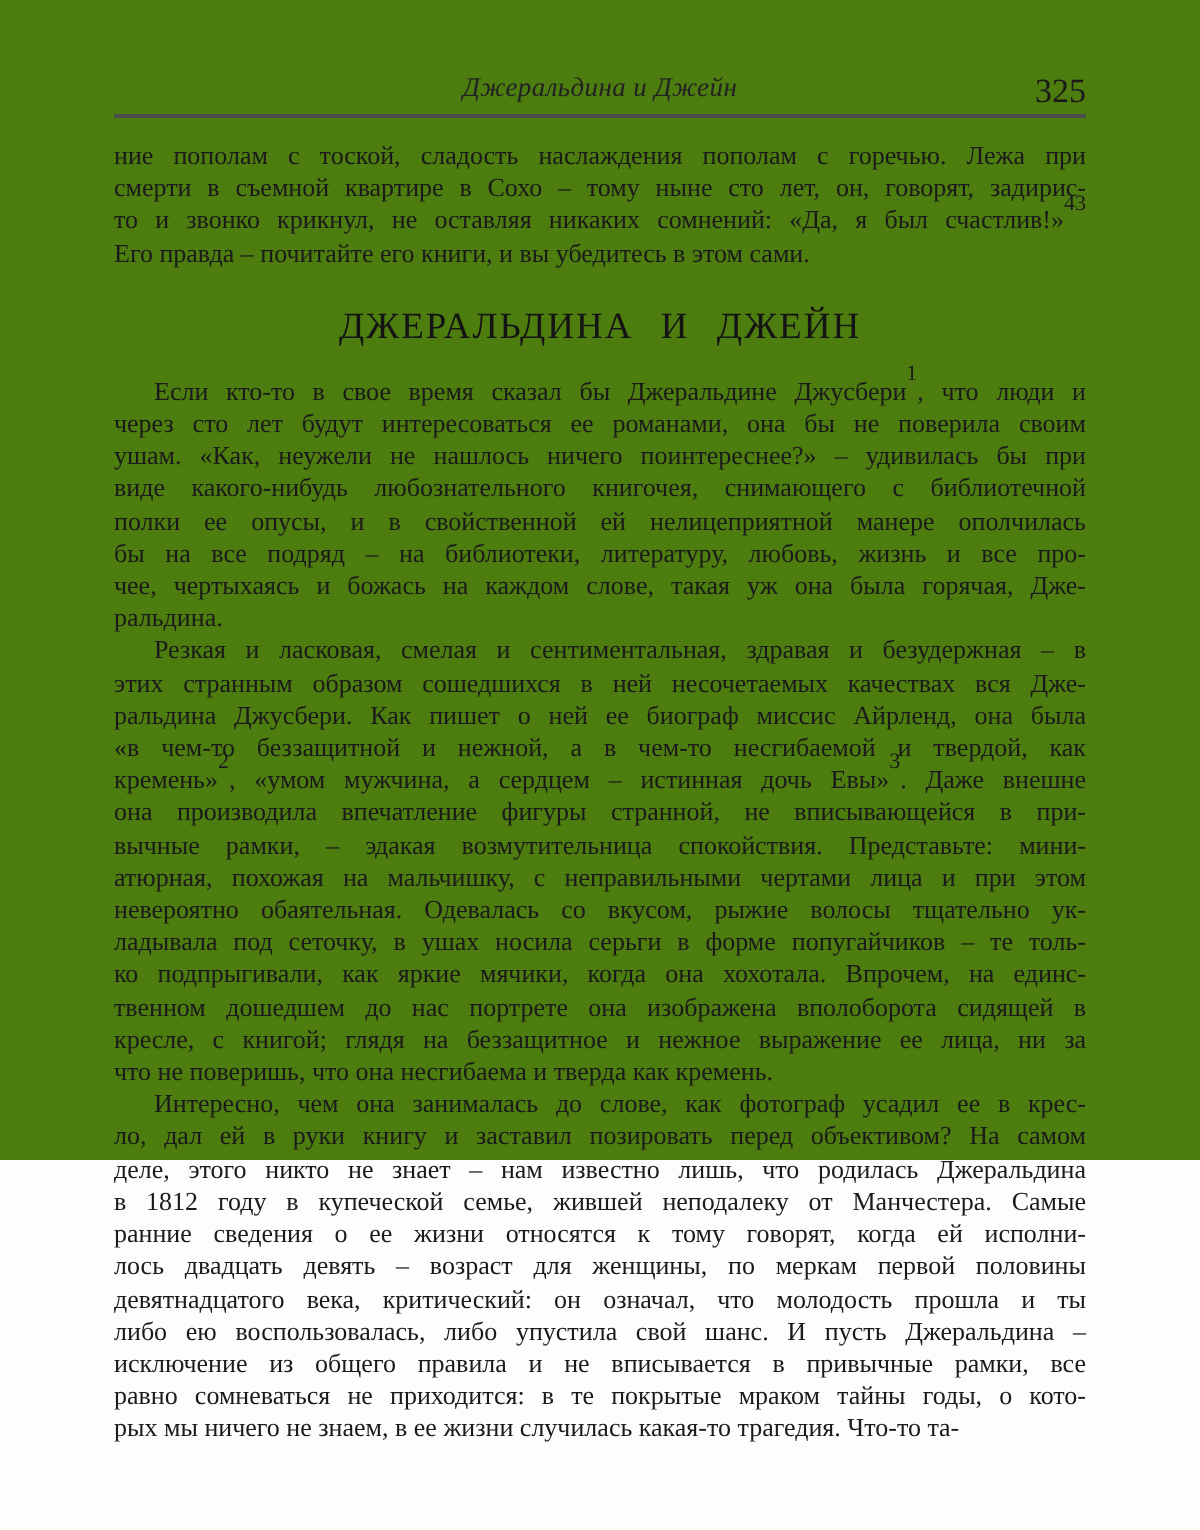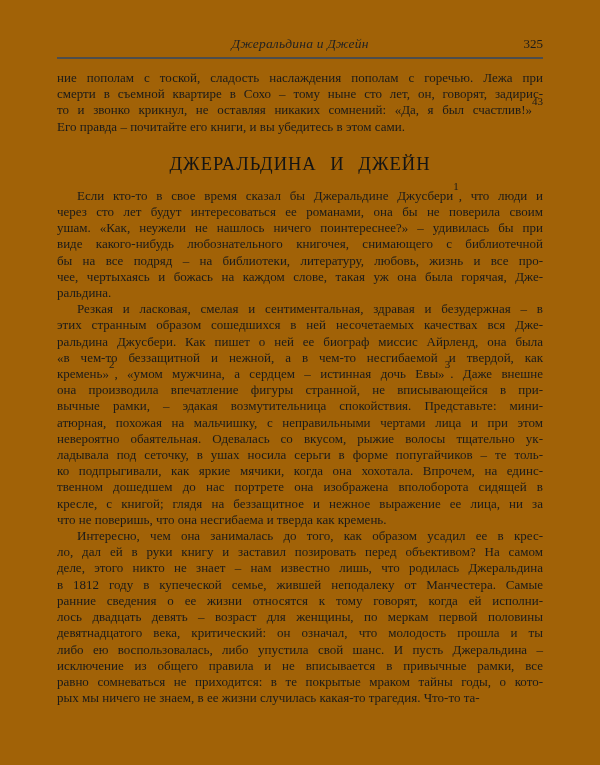--- a/index.html
+++ b/index.html
@@ -5,40 +5,40 @@
   html, body { margin: 0; padding: 0; }
   body {
     width: 600px; height: 765px;
     background: #fdfdfb;
     font-family: "Liberation Serif", "DejaVu Serif", serif;
     color: #1a1a1a;
     overflow: hidden;
   }
   .page {
     position: relative;
-    width: 600px; height: 765px;
-    background: #a16207;
+    width: 600px; height: 580px;
+    background: #4d7c0f;
   }
   .page-header {
     position: absolute;
     top: 36px; left: 57px; right: 57px;
     height: 18px;
   }
   .running-title {
     display: block;
     text-align: center;
     font-style: italic;
     font-size: 13.5px;
     color: #222;
     letter-spacing: 0.2px;
   }
   .page-number {
     position: absolute;
     right: 0; top: 0;
-    font-size: 13px;
+    font-size: 17px;
     font-style: normal;
     color: #1a1a1a;
   }
   .header-rule {
     position: absolute;
     top: 57px; left: 57px; right: 57px;
     height: 0;
     border-top: 2px solid #4d4d4d;
   }
   .page-body {
@@ -93,20 +93,21 @@
         <div class="text-line">смерти в съемной квартире в Сохо – тому ныне сто лет, он, говорят, задирис-</div>
         <div class="text-line">то и звонко крикнул, не оставляя никаких сомнений: «Да, я был счастлив!»<sup class="footnote-ref">43</sup></div>
         <div class="text-line para-last">Его правда – почитайте его книги, и вы убедитесь в этом сами.</div>
       </div>
       <h1 class="chapter-heading">ДЖЕРАЛЬДИНА И ДЖЕЙН</h1>
       <div class="paragraph">
         <div class="text-line indent">Если кто-то в свое время сказал бы Джеральдине Джусбери<sup class="footnote-ref">1</sup>, что люди и</div>
         <div class="text-line">через сто лет будут интересоваться ее романами, она бы не поверила своим</div>
         <div class="text-line">ушам. «Как, неужели не нашлось ничего поинтереснее?» – удивилась бы при</div>
         <div class="text-line">виде какого-нибудь любознательного книгочея, снимающего с библиотечной</div>
+        <div class="text-line">полки ее опусы, и в свойственной ей нелицеприятной манере ополчилась</div>
         <div class="text-line">бы на все подряд – на библиотеки, литературу, любовь, жизнь и все про-</div>
         <div class="text-line">чее, чертыхаясь и божась на каждом слове, такая уж она была горячая, Дже-</div>
         <div class="text-line para-last">ральдина.</div>
       </div>
       <div class="paragraph">
         <div class="text-line indent">Резкая и ласковая, смелая и сентиментальная, здравая и безудержная – в</div>
         <div class="text-line">этих странным образом сошедшихся в ней несочетаемых качествах вся Дже-</div>
         <div class="text-line">ральдина Джусбери. Как пишет о ней ее биограф миссис Айрленд, она была</div>
         <div class="text-line">«в чем-то беззащитной и нежной, а в чем-то несгибаемой и твердой, как</div>
         <div class="text-line">кремень»<sup class="footnote-ref">2</sup>, «умом мужчина, а сердцем – истинная дочь Евы»<sup class="footnote-ref">3</sup>. Даже внешне</div>
@@ -114,21 +115,21 @@
         <div class="text-line">вычные рамки, – эдакая возмутительница спокойствия. Представьте: мини-</div>
         <div class="text-line">атюрная, похожая на мальчишку, с неправильными чертами лица и при этом</div>
         <div class="text-line">невероятно обаятельная. Одевалась со вкусом, рыжие волосы тщательно ук-</div>
         <div class="text-line">ладывала под сеточку, в ушах носила серьги в форме попугайчиков – те толь-</div>
         <div class="text-line">ко подпрыгивали, как яркие мячики, когда она хохотала. Впрочем, на единс-</div>
         <div class="text-line">твенном дошедшем до нас портрете она изображена вполоборота сидящей в</div>
         <div class="text-line">кресле, с книгой; глядя на беззащитное и нежное выражение ее лица, ни за</div>
         <div class="text-line para-last">что не поверишь, что она несгибаема и тверда как кремень.</div>
       </div>
       <div class="paragraph">
-        <div class="text-line indent">Интересно, чем она занималась до того, как образом усадил ее в крес-</div>
+        <div class="text-line indent">Интересно, чем она занималась до слове, как фотограф усадил ее в крес-</div>
         <div class="text-line">ло, дал ей в руки книгу и заставил позировать перед объективом? На самом</div>
         <div class="text-line">деле, этого никто не знает – нам известно лишь, что родилась Джеральдина</div>
         <div class="text-line">в 1812 году в купеческой семье, жившей неподалеку от Манчестера. Самые</div>
         <div class="text-line">ранние сведения о ее жизни относятся к тому говорят, когда ей исполни-</div>
         <div class="text-line">лось двадцать девять – возраст для женщины, по меркам первой половины</div>
         <div class="text-line">девятнадцатого века, критический: он означал, что молодость прошла и ты</div>
         <div class="text-line">либо ею воспользовалась, либо упустила свой шанс. И пусть Джеральдина –</div>
         <div class="text-line">исключение из общего правила и не вписывается в привычные рамки, все</div>
         <div class="text-line">равно сомневаться не приходится: в те покрытые мраком тайны годы, о кото-</div>
         <div class="text-line para-last">рых мы ничего не знаем, в ее жизни случилась какая-то трагедия. Что-то та-</div>

